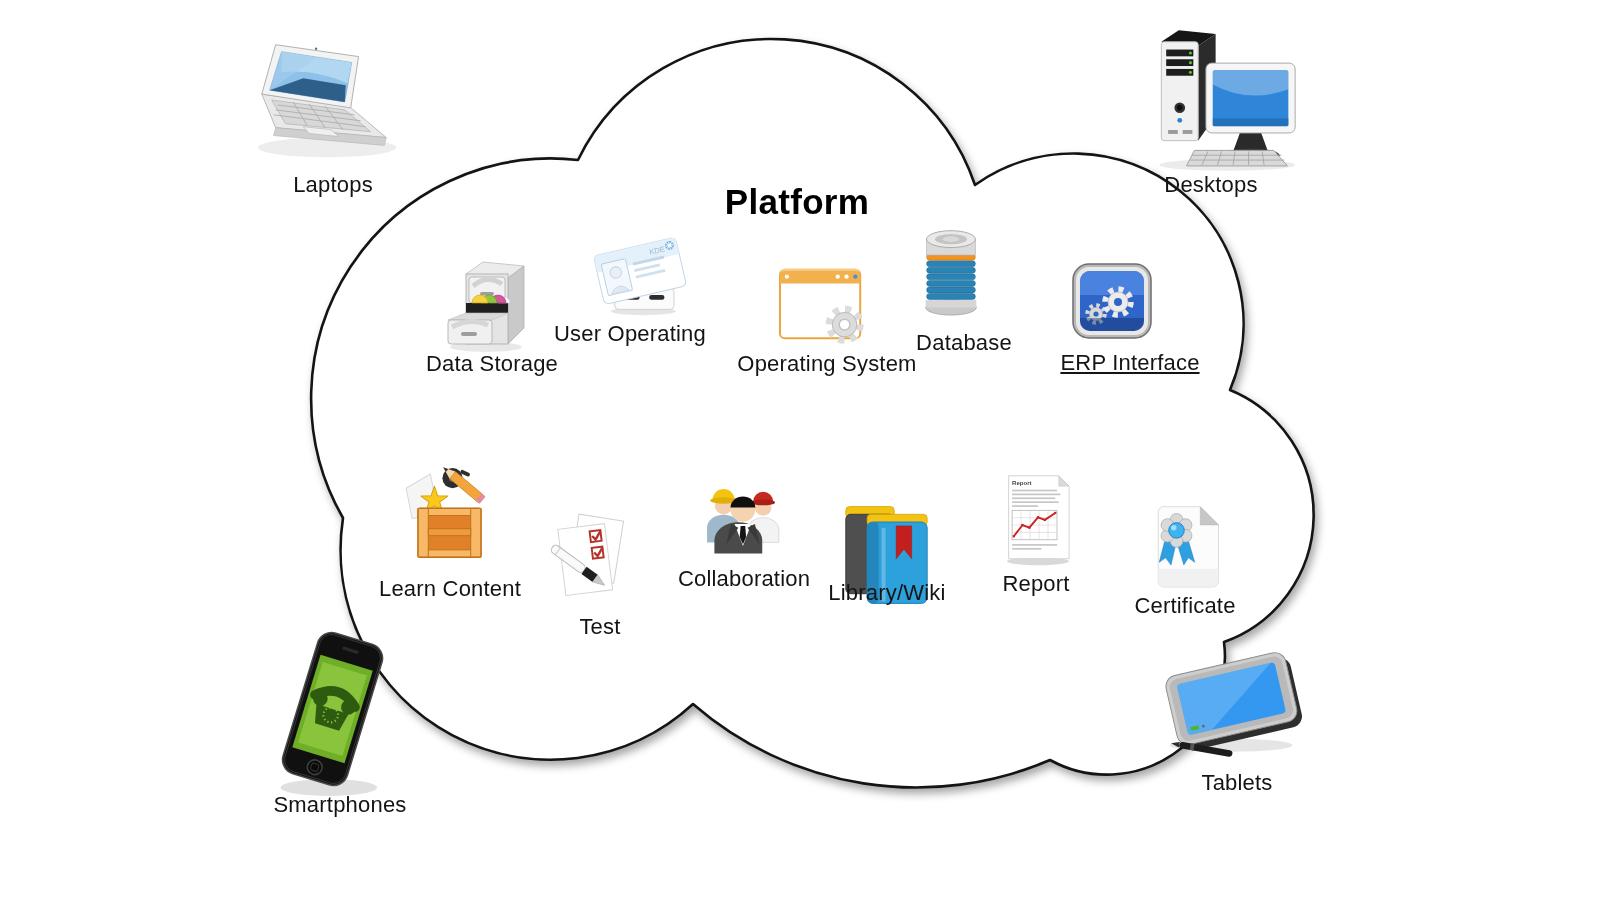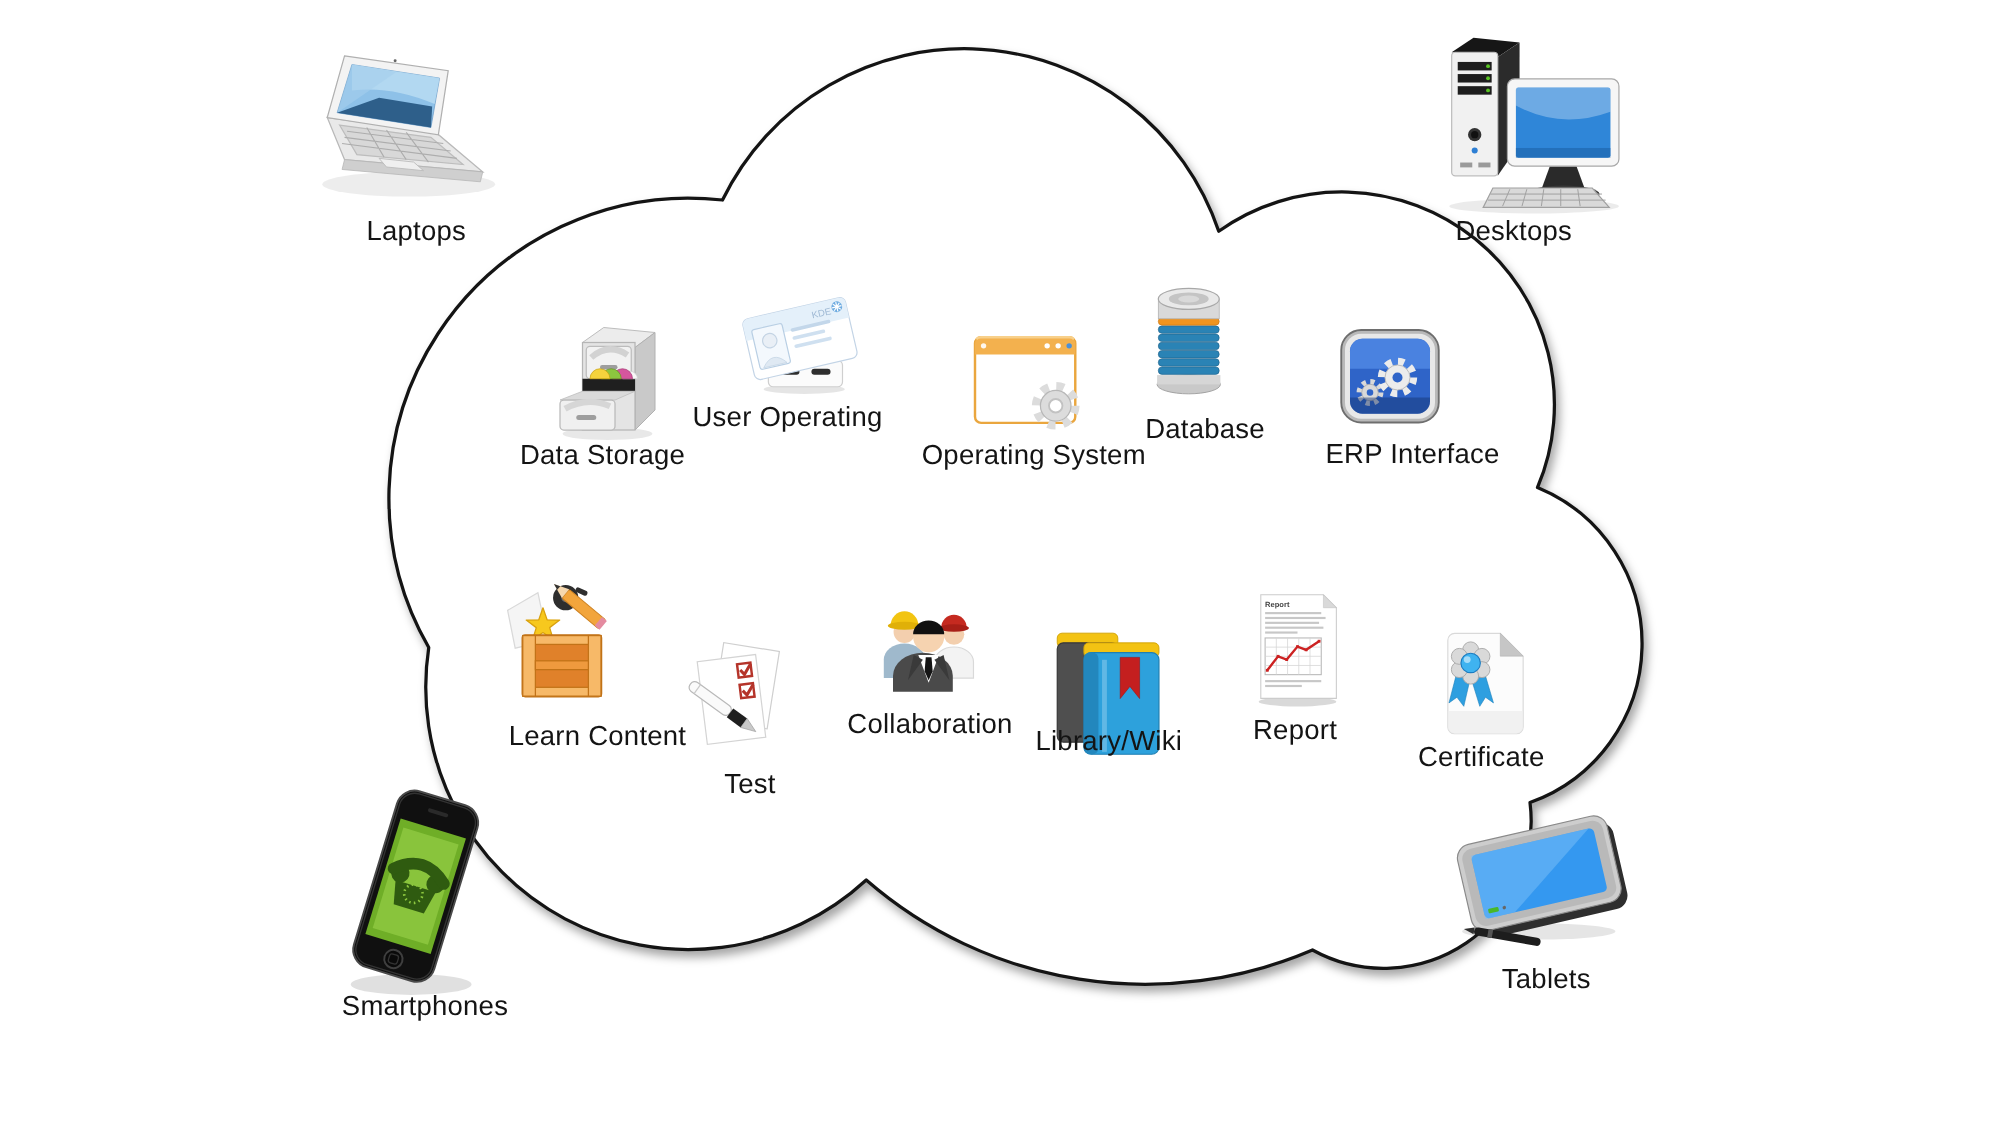--- a/index.html
+++ b/index.html
@@ -120,20 +120,21 @@
       </g>
       <g transform="translate(30,96) rotate(10)">
         <polygon points="-9,3.5 0,0.5 0,6.5" fill="#2e2e2e"></polygon>
         <rect x="0" y="0" width="58" height="7" rx="3.5" fill="#1d1d1d"></rect>
         <rect x="12" y="0" width="4" height="7" fill="#555"></rect>
       </g>
     </svg>
   </div>
   <div class="label" style="left:1237px;top:770px;">Tablets</div>
 
+  <div class="title" style="left:797px;top:182px;">Platform</div>
 
   <div class="node" style="left:436px;top:252px;">
     <svg width="100" height="100" viewBox="0 0 100 100">
       <ellipse cx="50" cy="95" rx="36" ry="5" fill="#000" opacity="0.09"></ellipse>
       <polygon points="30,22 47,10 88,14 72,26" fill="#ececec" stroke="#bdbdbd" stroke-width="0.8"></polygon>
       <polygon points="72,26 88,14 88,76 72,92" fill="#c9c9c9" stroke="#b1b1b1" stroke-width="0.8"></polygon>
       <rect x="30" y="22" width="42" height="70" fill="#e4e4e4" stroke="#b5b5b5"></rect>
       <rect x="33" y="25" width="36" height="26" rx="3" fill="#f2f2f2" stroke="#bcbcbc"></rect>
       <path d="M37,34 Q51,22 66,32" stroke="#d2d2d2" stroke-width="5" fill="none"></path>
       <rect x="44" y="40" width="14" height="3.5" rx="1.7" fill="#9e9e9e"></rect>
@@ -141,21 +142,21 @@
       <path d="M62,51 a6,6 0 0 1 12,0 z" fill="#f8f8f8" stroke="#cfcfcf" stroke-width="0.6"></path>
       <path d="M54,51 a8,8 0 0 1 16,0 z" fill="#d5569d" stroke="#a83a77" stroke-width="0.6"></path>
       <path d="M45,51 a8,8 0 0 1 16,0 z" fill="#8cc63f" stroke="#669422" stroke-width="0.6"></path>
       <path d="M36,51 a8,8 0 0 1 16,0 z" fill="#f5d33d" stroke="#caa20e" stroke-width="0.6"></path>
       <polygon points="30,61 72,61 56,68 12,68" fill="#dadada" stroke="#bbbbbb" stroke-width="0.6"></polygon>
       <rect x="12" y="68" width="44" height="24" rx="3" fill="#f0f0f0" stroke="#b9b9b9"></rect>
       <path d="M16,75 Q34,65 52,73" stroke="#d6d6d6" stroke-width="5" fill="none"></path>
       <rect x="25" y="80" width="16" height="4" rx="2" fill="#9e9e9e"></rect>
     </svg>
   </div>
-  <div class="label" style="left:482px;top:351px;">Data Storage</div>
+  <div class="label" style="left:492px;top:351px;">Data Storage</div>
 
   <div class="node" style="left:586px;top:230px;">
     <svg width="110" height="88" viewBox="0 0 115 90">
       <ellipse cx="60" cy="84" rx="34" ry="4" fill="#000" opacity="0.1"></ellipse>
       <rect x="30" y="60" width="62" height="22" rx="4" fill="#fbfbfb" stroke="#cfcfcf"></rect>
       <rect x="40" y="67" width="16" height="5" rx="2.5" fill="#2e2e2e"></rect>
       <rect x="66" y="67" width="16" height="5" rx="2.5" fill="#2e2e2e"></rect>
       <g transform="rotate(-13 55 40)">
         <rect x="12" y="16" width="88" height="52" rx="5" fill="#ffffff" stroke="#c3d4e6"></rect>
         <path d="M12,21 a5,5 0 0 1 5,-5 h78 a5,5 0 0 1 5,5 v13 h-88 z" fill="#e4f0fa"></path>
@@ -222,21 +223,21 @@
         <circle cx="26" cy="52" r="2.6" fill="#2f64c8"></circle>
       </g>
       <g>
         <circle cx="48" cy="40" r="12" fill="none" stroke="#ececec" stroke-width="7.5" stroke-dasharray="4.7 4.73"></circle>
         <circle cx="48" cy="40" r="10" fill="#ececec" stroke="#bcbcbc" stroke-width="0.8"></circle>
         <circle cx="48" cy="40" r="4" fill="#2f64c8"></circle>
       </g>
       <path d="M10,56 h64 v3 a10,10 0 0 1 -10,10 h-44 a10,10 0 0 1 -10,-10 z" fill="#13306b" opacity="0.45"></path>
     </svg>
   </div>
-  <div class="label" style="left:1130px;top:350px;">ERP Interface</div>
+  <div class="label" style="left:1130px;top:350px;text-decoration:underline;">ERP Interface</div>
 
   <div class="node" style="left:396px;top:460px;">
     <svg width="106" height="106" viewBox="0 0 105 105">
       <polygon points="10,28 34,14 42,52 16,58" fill="#f5f5f5" stroke="#d9d9d9"></polygon>
       <circle cx="56" cy="18" r="10" fill="#2e2e2e"></circle>
       <circle cx="56" cy="18" r="3.5" fill="#6b6b6b"></circle>
       <rect x="64" y="9" width="10" height="4" rx="2" fill="#2e2e2e" transform="rotate(25 64 11)"></rect>
       <g transform="rotate(40 70 26)">
         <rect x="52" y="22" width="38" height="9" rx="1.5" fill="#f2a53c" stroke="#cf8424" stroke-width="0.8"></rect>
         <rect x="86" y="22" width="5" height="9" fill="#e48ba0"></rect>
@@ -245,21 +246,21 @@
       </g>
       <polygon points="38,26 41.3,35.5 51.3,35.7 43.3,41.7 46.2,51.3 38,45.6 29.8,51.3 32.7,41.7 24.7,35.7 34.7,35.5" fill="#f7c81e" stroke="#d9a10e" stroke-linejoin="round"></polygon>
       <rect x="22" y="48" width="62" height="48" rx="2" fill="#e0812a" stroke="#c27318" stroke-width="2"></rect>
       <rect x="22" y="48" width="62" height="7" fill="#f7b968" stroke="#c27318"></rect>
       <rect x="22" y="89" width="62" height="7" fill="#f7b968" stroke="#c27318"></rect>
       <rect x="22" y="48" width="10" height="48" fill="#f7b968" stroke="#c27318"></rect>
       <rect x="74" y="48" width="10" height="48" fill="#f7b968" stroke="#c27318"></rect>
       <rect x="32" y="68" width="42" height="7" fill="#ef9a3e" stroke="#c27318"></rect>
     </svg>
   </div>
-  <div class="label" style="left:450px;top:576px;margin-left:28px;">Learn Content</div>
+  <div class="label" style="left:450px;top:576px;">Learn Content</div>
 
   <div class="node" style="left:540px;top:512px;">
     <svg width="104" height="98" viewBox="0 0 105 100">
       <g transform="rotate(9 60 50)">
         <rect x="32" y="6" width="46" height="64" fill="#ffffff" stroke="#cfcfcf"></rect>
       </g>
       <g transform="rotate(-7 50 52)">
         <rect x="22" y="14" width="48" height="68" fill="#ffffff" stroke="#d4d4d4"></rect>
         <rect x="54" y="20" width="11" height="11" fill="#ffffff" stroke="#b5342a" stroke-width="2"></rect>
         <path d="M56,25 l3,4 l6,-8" stroke="#b5342a" stroke-width="2.5" fill="none"></path>

